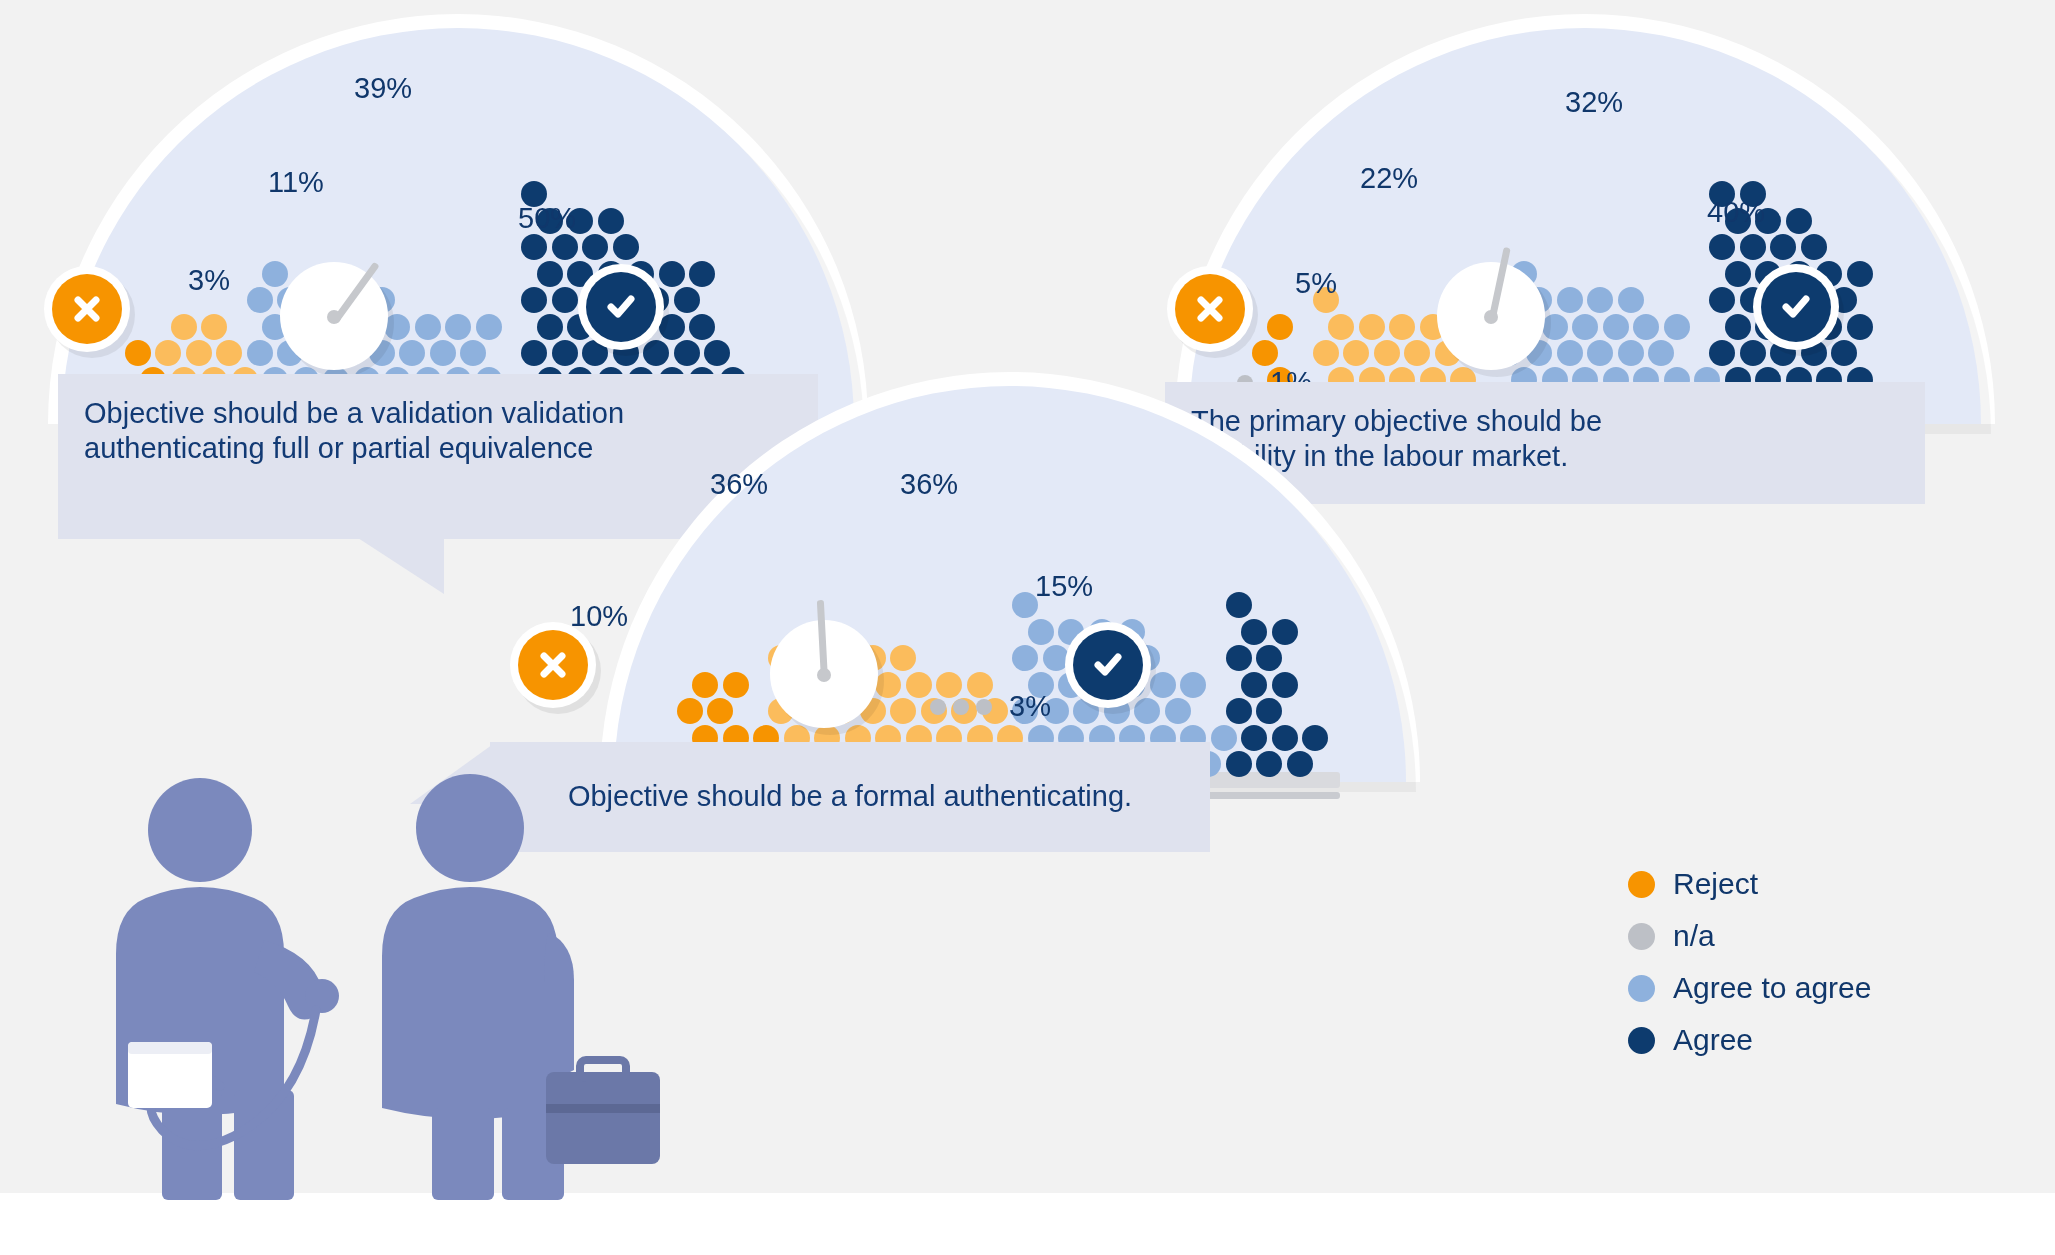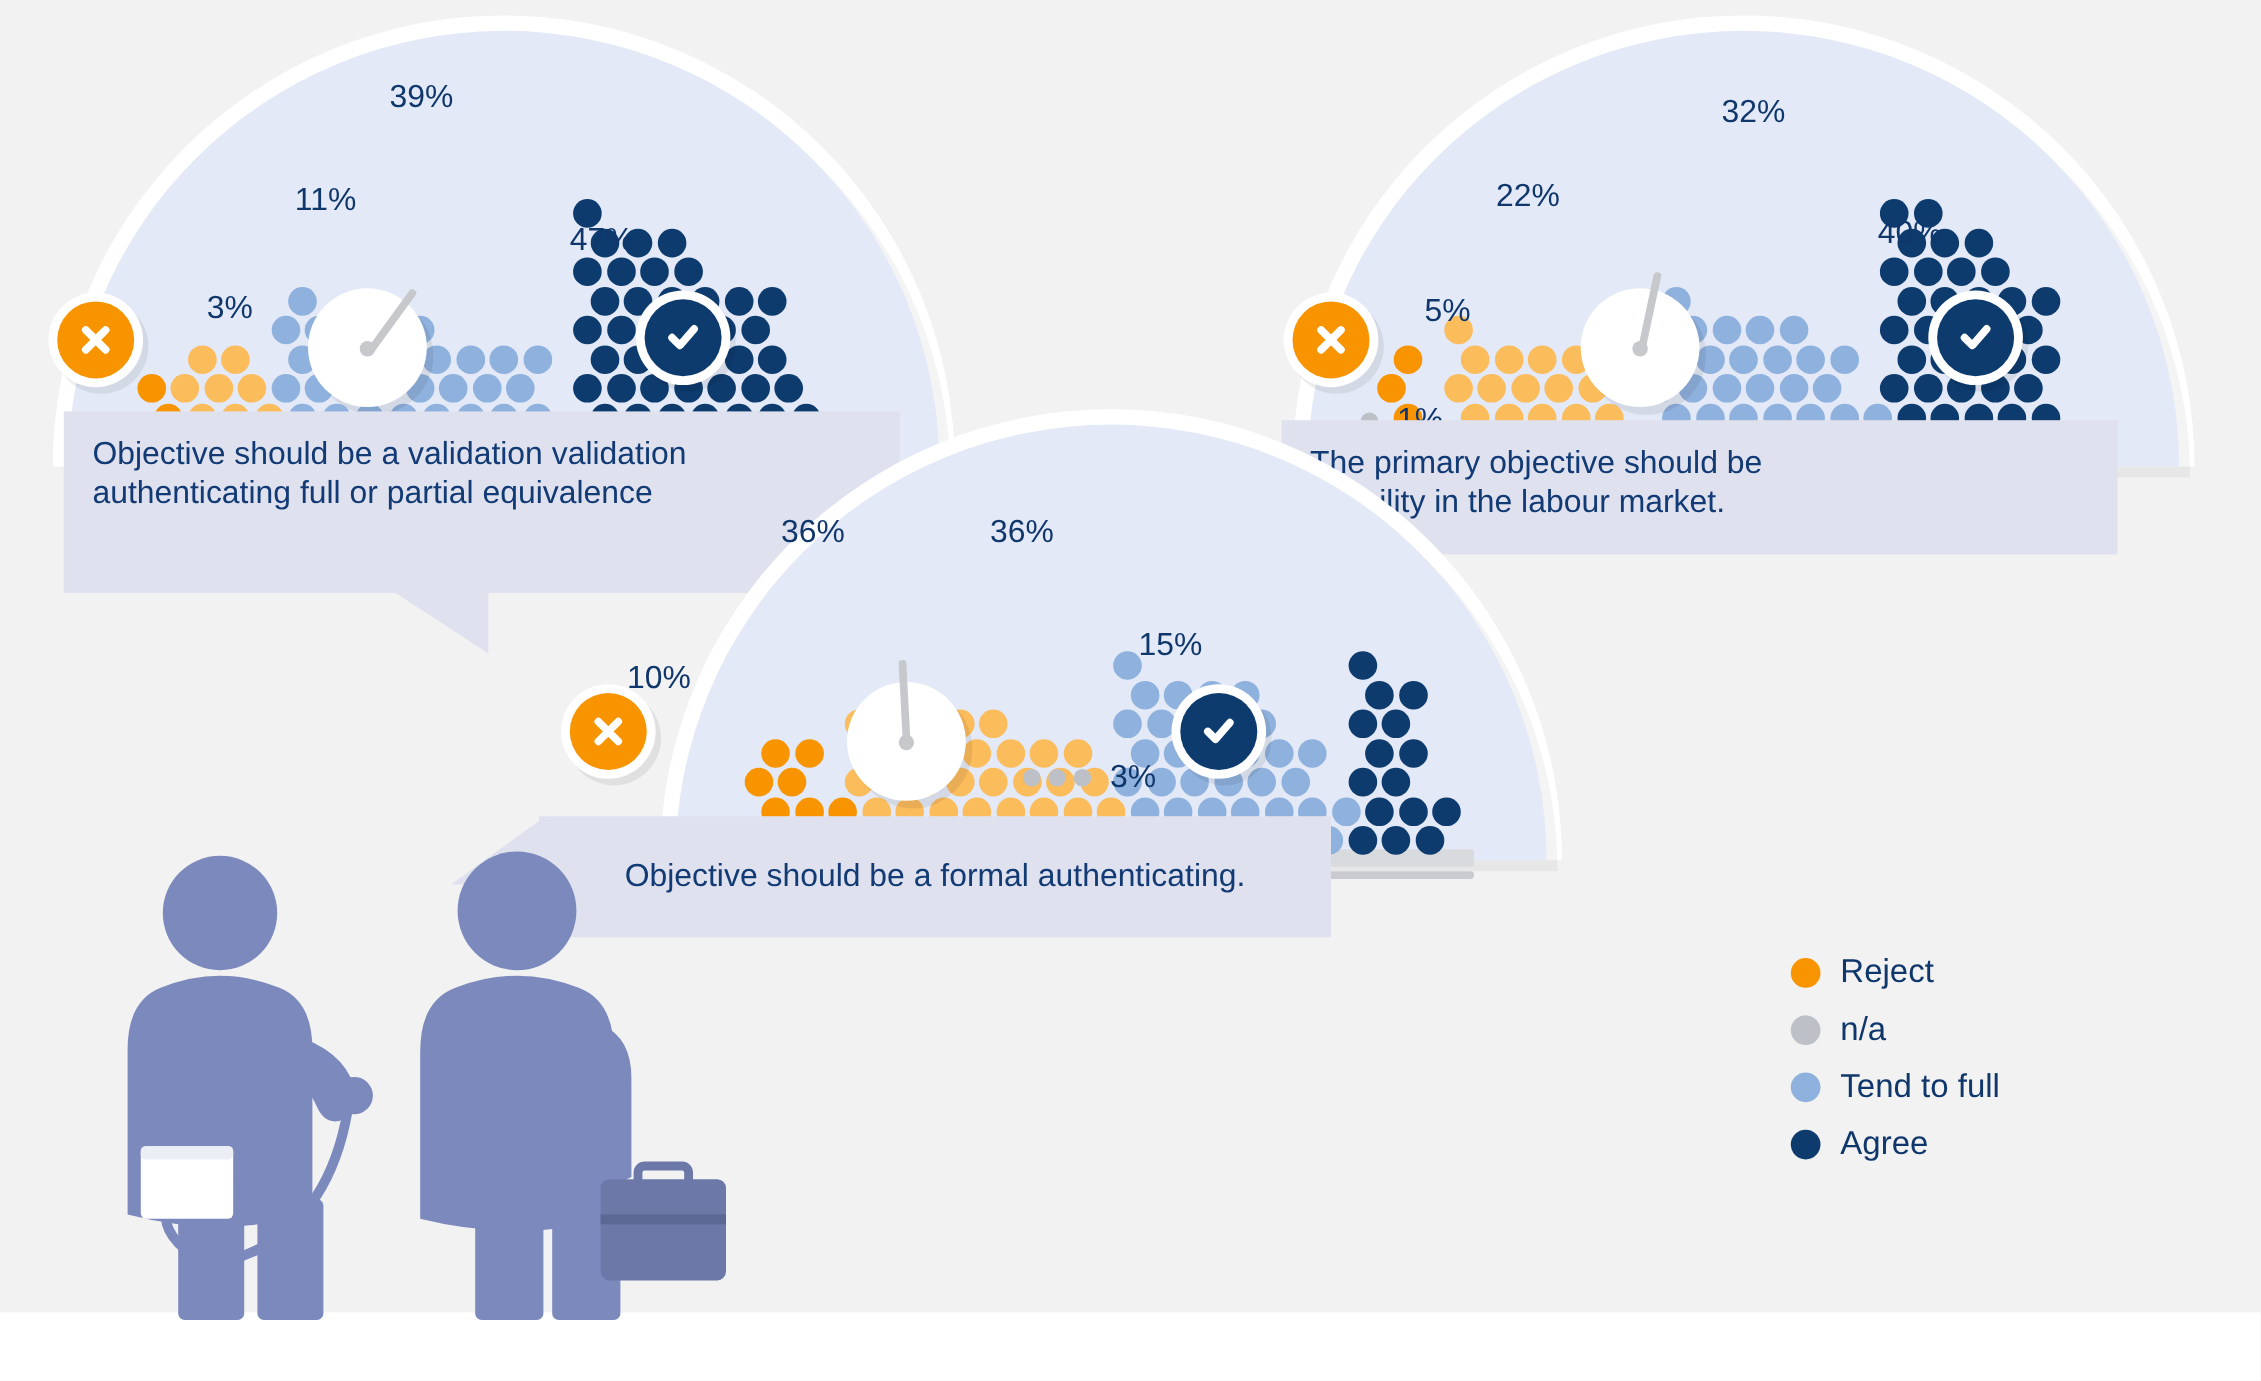--- a/index.html
+++ b/index.html
@@ -208,21 +208,21 @@
         <span class="dot" style="left: 625.75px; top: 273px; width: 26px; height: 26px; background: rgb(13, 59, 110);"></span>
         <span class="dot" style="left: 641px; top: 246.5px; width: 26px; height: 26px; background: rgb(13, 59, 110);"></span>
         <span class="dot" style="left: 656.25px; top: 379px; width: 26px; height: 26px; background: rgb(13, 59, 110);"></span>
         <span class="dot" style="left: 671.5px; top: 352.5px; width: 26px; height: 26px; background: rgb(13, 59, 110);"></span>
         <span class="dot" style="left: 656.25px; top: 326px; width: 26px; height: 26px; background: rgb(13, 59, 110);"></span>
       </div>
 
     <div class="plabel" style="left:140px;top:250px;">3%</div>
     <div class="plabel" style="left:220px;top:152px;">11%</div>
     <div class="plabel" style="left:306px;top:58px;">39%</div>
-    <div class="plabel" style="left:470px;top:188px;">47%</div>
+    <div class="plabel" style="left:470px;top:188px;">50%</div>
 
     <div class="hub" style="left:232px;top:248px;width:108px;height:108px;"></div>
     <div class="needle" style="left:283px;top:236px;width:7px;height:72px;transform:rotate(36deg);"></div>
     <div class="needle-dot" style="left:279px;top:296px;width:14px;height:14px;"></div>
 
     <div class="badge badge-outer" style="left:-4px;top:252px;width:86px;height:86px;">
       <div class="badge-inner badge-x" style="width:70px;height:70px;">
         <svg width="34" height="34" viewBox="0 0 34 34" aria-hidden="true">
           <path d="M8 8 L26 26 M26 8 L8 26" stroke="#ffffff" stroke-width="7" stroke-linecap="round"></path>
         </svg>
@@ -565,20 +565,20 @@
   <div class="legend-row">
         <span class="legend-swatch" style="background: rgb(247, 148, 0);"></span>
         <span class="legend-label">Reject</span>
       </div>
       <div class="legend-row">
         <span class="legend-swatch" style="background: rgb(189, 192, 198);"></span>
         <span class="legend-label">n/a</span>
       </div>
       <div class="legend-row">
         <span class="legend-swatch" style="background: rgb(142, 177, 221);"></span>
-        <span class="legend-label">Tend to full</span>
+        <span class="legend-label">Agree to agree</span>
       </div>
       <div class="legend-row">
         <span class="legend-swatch" style="background: rgb(13, 59, 110);"></span>
         <span class="legend-label">Agree</span>
       </div>
     </div>
 </div>
 
 </body></html>

